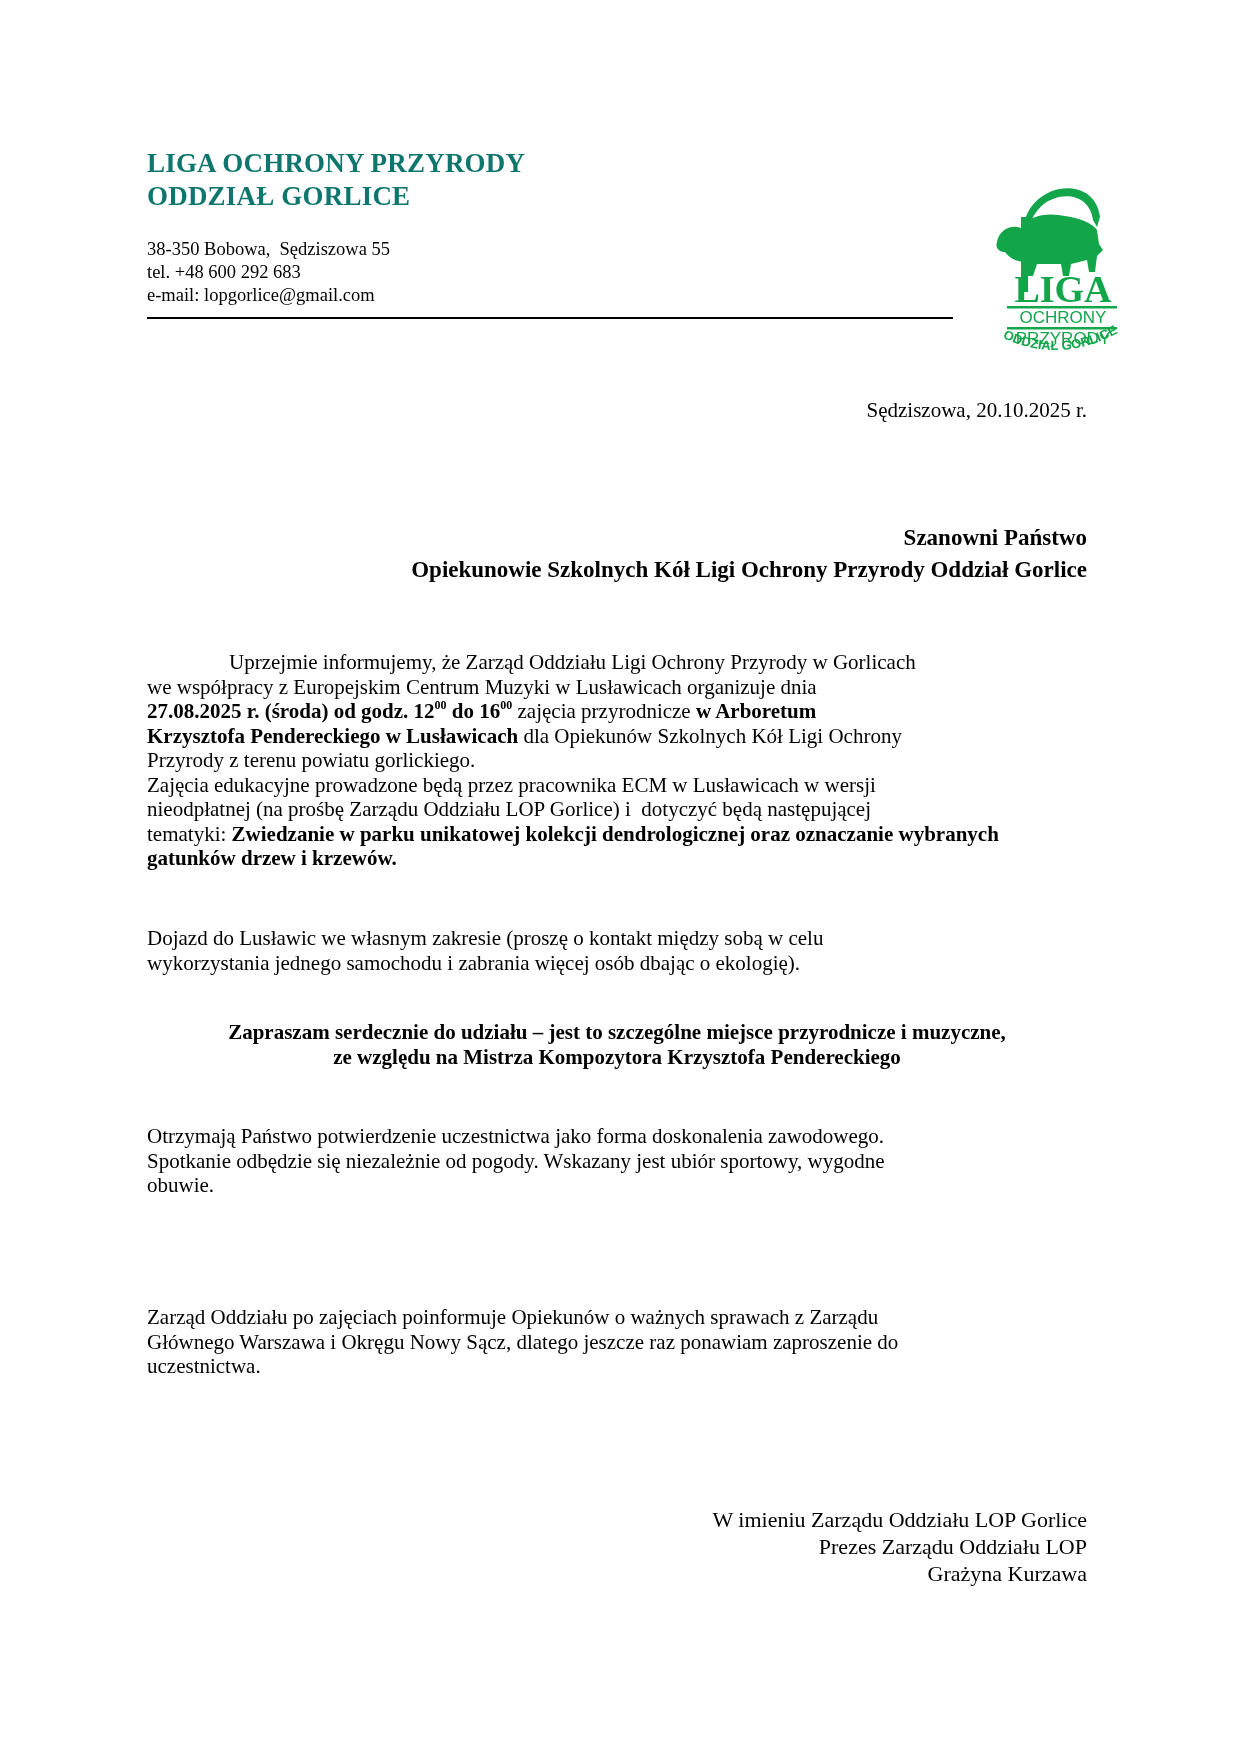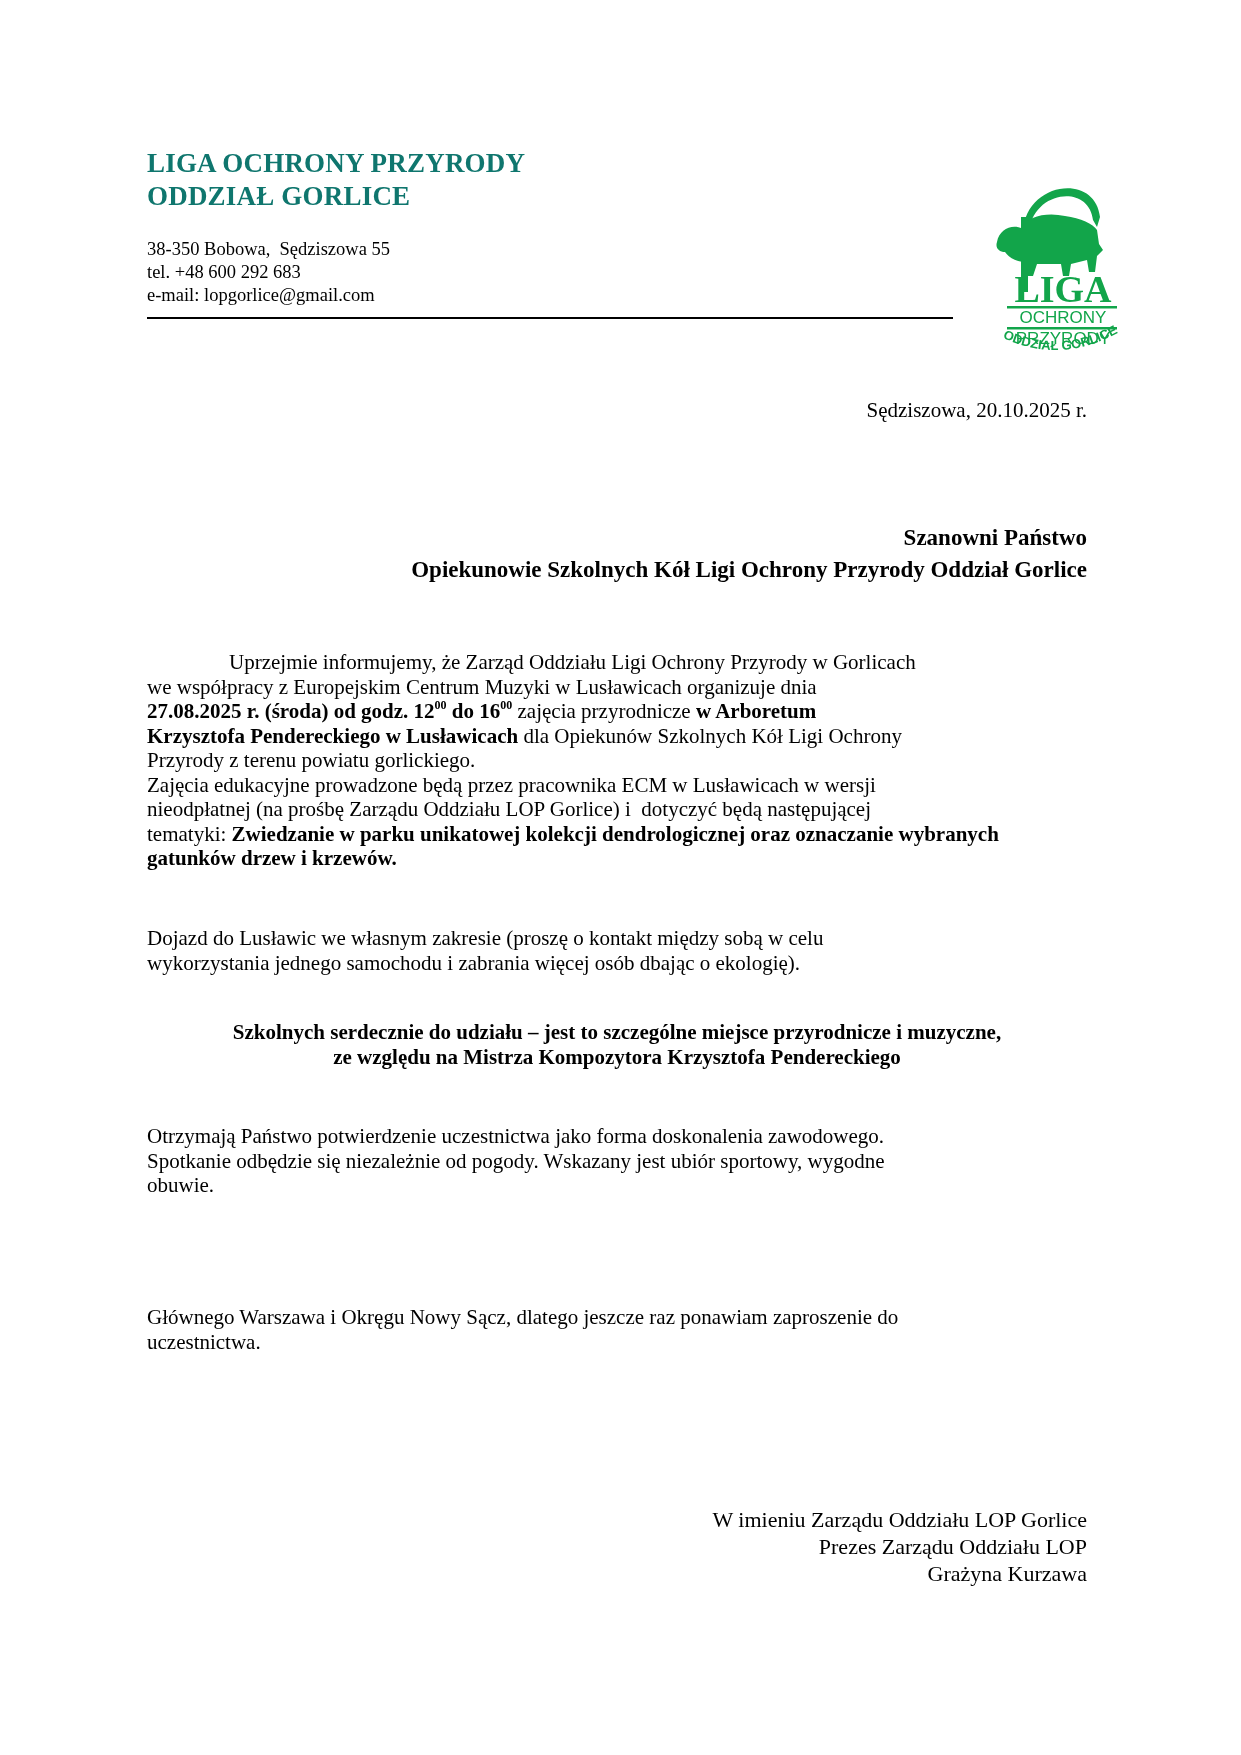--- a/index.html
+++ b/index.html
@@ -166,34 +166,35 @@
     <span style="white-space:pre">tematyki: </span><b>Zwiedzanie w parku unikatowej kolekcji dendrologicznej oraz oznaczanie wybranych gatunków drzew i krzewów.</b>
   </div>
 </div>
 
 <div class="body-text p2">
   <div>Dojazd do Lusławic we własnym zakresie (proszę o kontakt między sobą w celu</div>
   <div>wykorzystania jednego samochodu i zabrania więcej osób dbając o ekologię).</div>
 </div>
 
 <div class="body-text p3">
-  <div>Szkolnych serdecznie do udziału – jest to szczególne miejsce przyrodnicze i muzyczne,</div>
+  <div>Zapraszam serdecznie do udziału – jest to szczególne miejsce przyrodnicze i muzyczne,</div>
   <div>ze względu na Mistrza Kompozytora Krzysztofa Pendereckiego</div>
 </div>
 
 <div class="body-text p4">
   <div>Otrzymają Państwo potwierdzenie uczestnictwa jako forma doskonalenia zawodowego.</div>
   <div>Spotkanie odbędzie się niezależnie od pogody. Wskazany jest ubiór sportowy, wygodne</div>
   <div>obuwie.</div>
 </div>
 
 <div class="body-text p5">
 </div>
 
 <div class="body-text p6">
+  <div>Zarząd Oddziału po zajęciach poinformuje Opiekunów o ważnych sprawach z Zarządu</div>
   <div>Głównego Warszawa i Okręgu Nowy Sącz, dlatego jeszcze raz ponawiam zaproszenie do</div>
   <div>uczestnictwa.</div>
 </div>
 
 <div class="signature">
   <div>W imieniu Zarządu Oddziału LOP Gorlice</div>
   <div>Prezes Zarządu Oddziału LOP</div>
   <div>Grażyna Kurzawa</div>
 </div>
 

